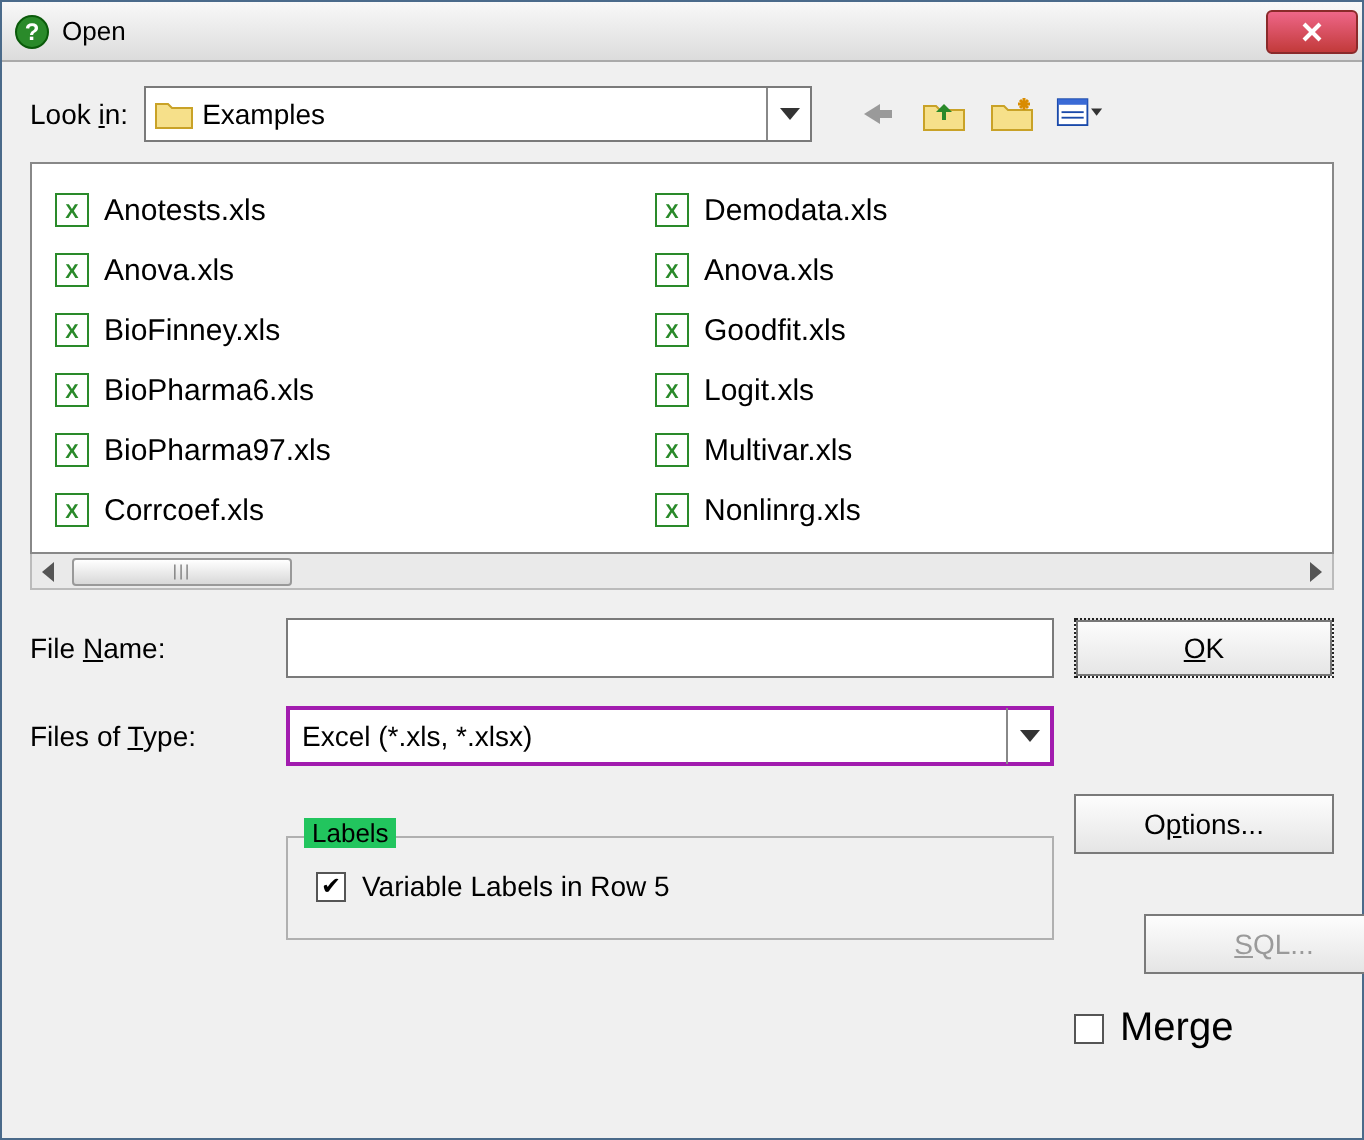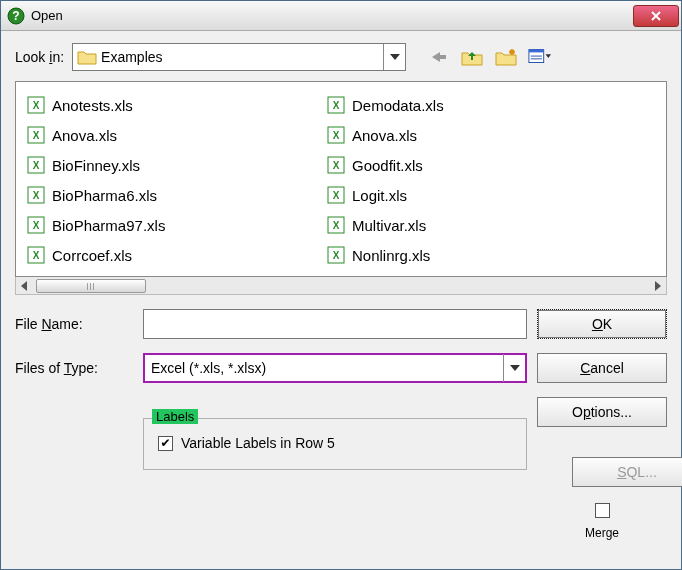--- a/index.html
+++ b/index.html
@@ -178,21 +178,21 @@
     background: #22c55e; padding: 0 4px; font-size: 13px;
   }
   .chk-row { display: flex; align-items: center; gap: 8px; margin: 8px 4px; font-size: 14px; }
   .chk {
     width: 15px; height: 15px; border: 1px solid #555; background: #fff;
     display: flex; align-items: center; justify-content: center; font-size: 12px; line-height: 1;
   }
   .side-buttons { grid-column: 3 / 4; display: flex; flex-direction: column; gap: 30px; }
   .merge-row {
     grid-column: 3 / 4;
-    display: flex; align-items: center; gap: 8px; margin-top: 2px; font-size: 12px; flex-direction: column;
+    display: flex; align-items: center; gap: 8px; margin-top: 2px; font-size: 20px;
   }
   .ul { text-decoration: underline; }
 </style>
 </head>
 <body>
 
 <div class="window">
 
   <div class="titlebar">
     <span class="title-icon">
@@ -401,23 +401,20 @@
 
       <div class="lbl">Files of <span class="ul">T</span>ype:</div>
       <div class="combo">
         <span class="ctext">Excel (*.xls, *.xlsx)</span>
         <span class="dd-btn">
           <svg viewBox="0 0 10 6" width="10" height="6">
               <path d="M0 0 L10 0 L5 6 Z" fill="#333"></path>
             </svg>
         </span>
       </div>
-      <div class="btn">
-          <span><span class="ul">C</span>ancel</span>
-        </div>
 
       <div></div>
       <div class="labels-group">
         <span class="legend">Labels</span>
         <div class="chk-row">
           <span class="chk">✔</span>
           <span>Variable Labels in Row 5</span>
         </div>
       </div>
       <div class="side-buttons">

